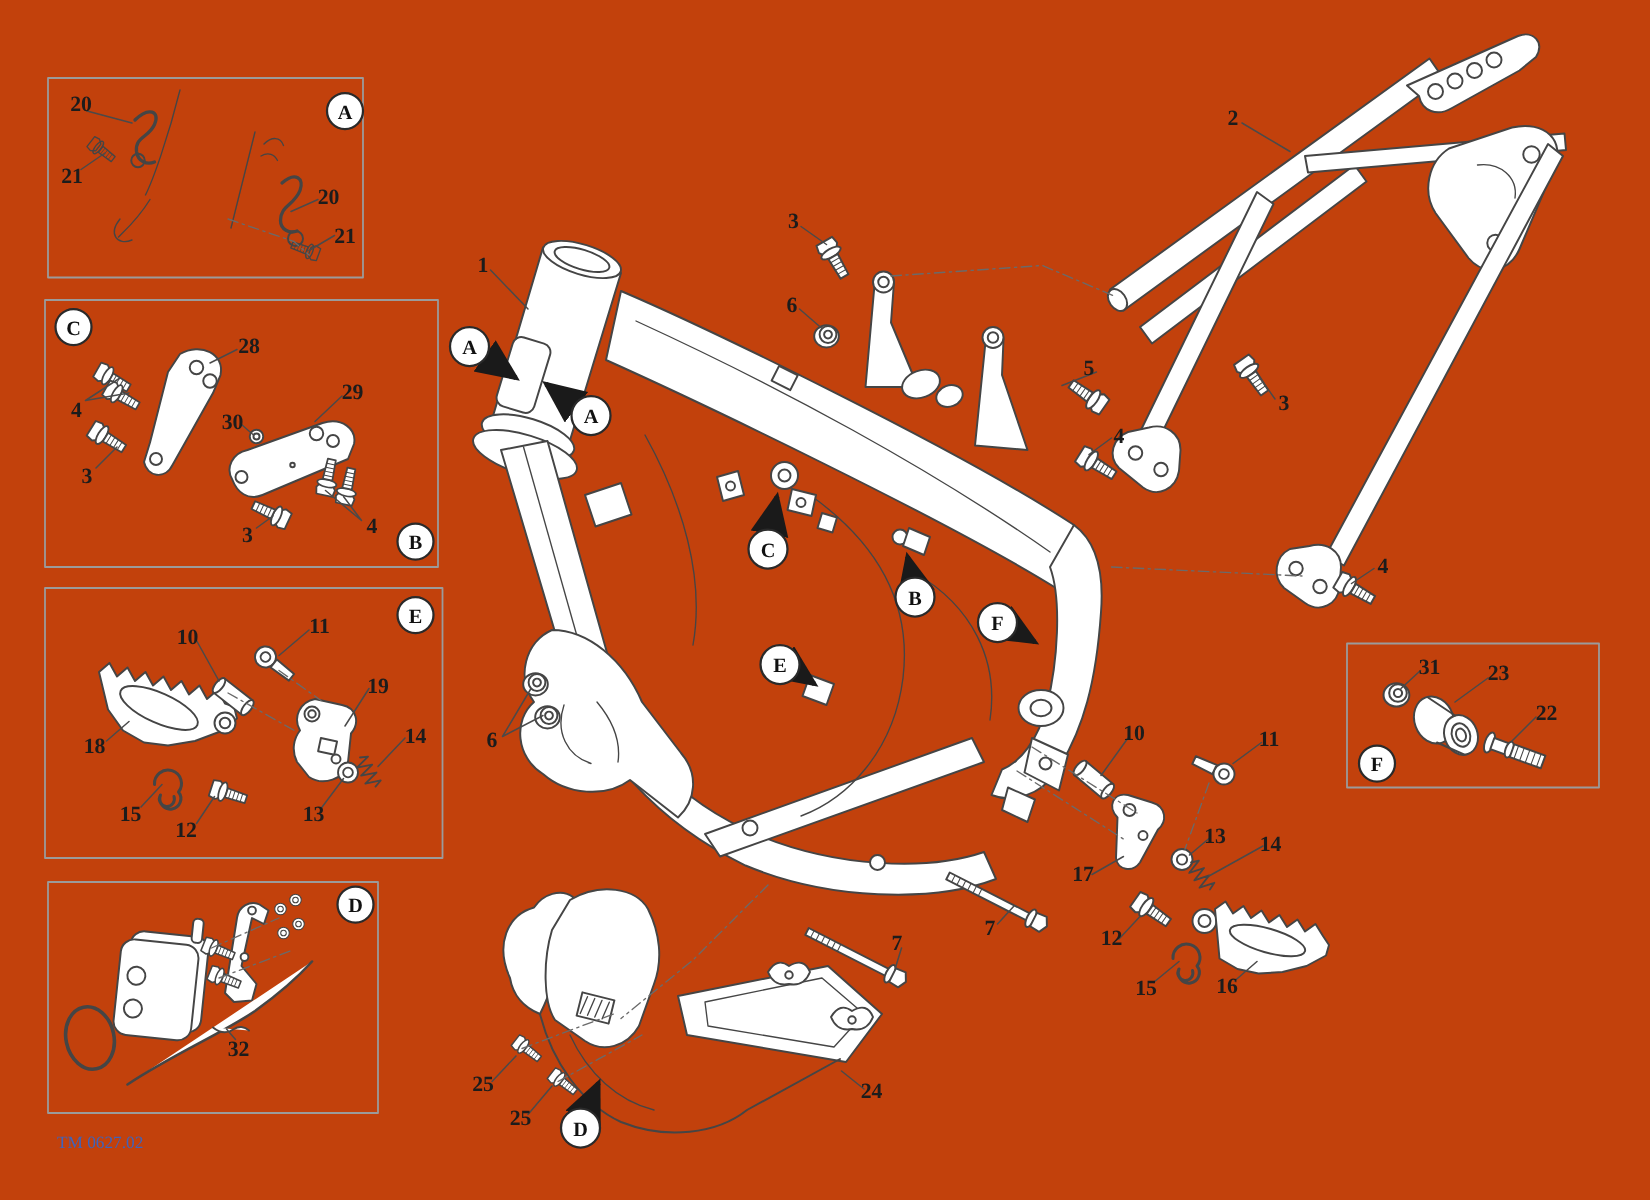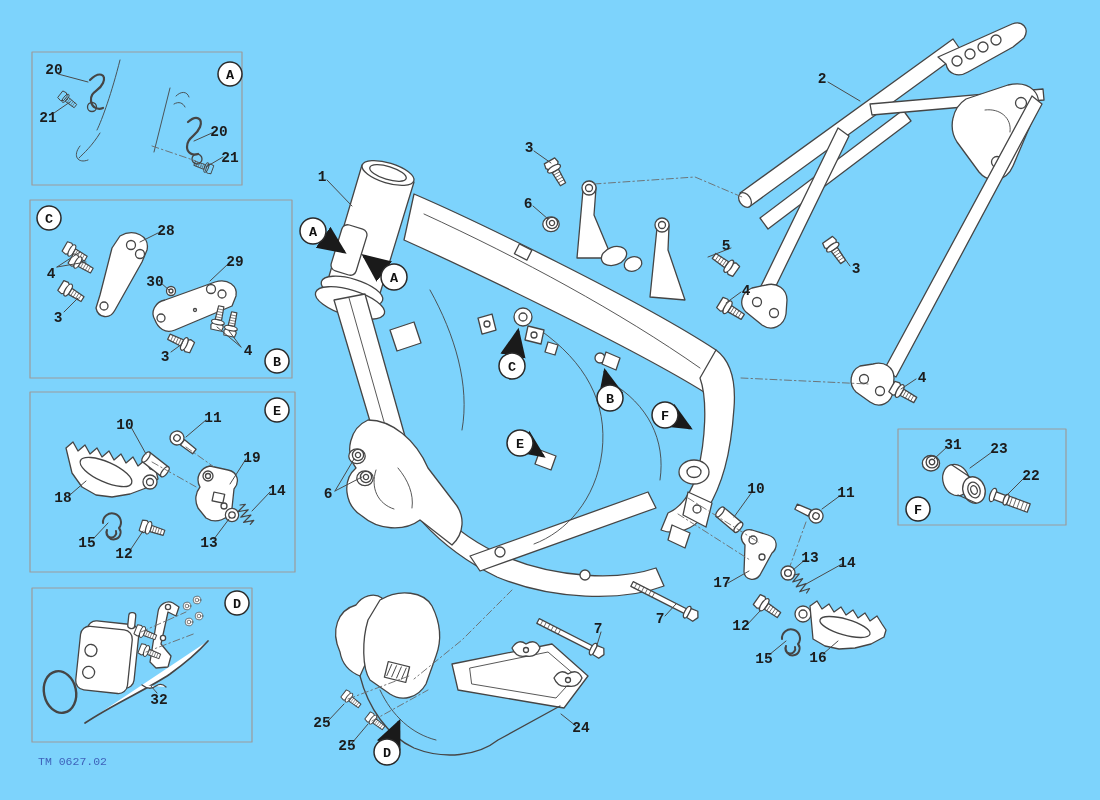--- a/index.html
+++ b/index.html
@@ -1,17 +1,17 @@
 <!DOCTYPE html>
 <html><head>
 <meta charset="utf-8">
 <style>
   html,body{margin:0;padding:0;background:#fff;}
-  .stage{position:relative;width:1100px;height:800px;background:#7dd3fc;overflow:hidden;
-         font-family:Liberation Mono, monospace;}
+  .stage{position:relative;width:1100px;height:800px;background:#c2410c;overflow:hidden;
+         font-family:Liberation Serif, serif;}
   svg{position:absolute;inset:0;}
   .art{stroke:#454545;fill:none;stroke-width:1.3;stroke-linejoin:round;stroke-linecap:round;}
   .fillw{fill:#ffffff;}
   .thin{stroke-width:0.9;}
   .boxborder{stroke:#9b9b9b;stroke-width:1.2;fill:none;}
   .dashdot{stroke:#6a6a6a;stroke-width:0.9;fill:none;stroke-dasharray:7 3 1.5 3;}
   .leader{stroke:#4a4a4a;stroke-width:1;fill:none;}
   .plabel{font-size:14.5px;font-weight:bold;fill:#1c1c1c;text-anchor:middle;}
   .mletter{font-size:13.5px;font-weight:bold;fill:#111;text-anchor:middle;}
   .mcirc{fill:#ffffff;stroke:#2a2a2a;stroke-width:1.5;}

